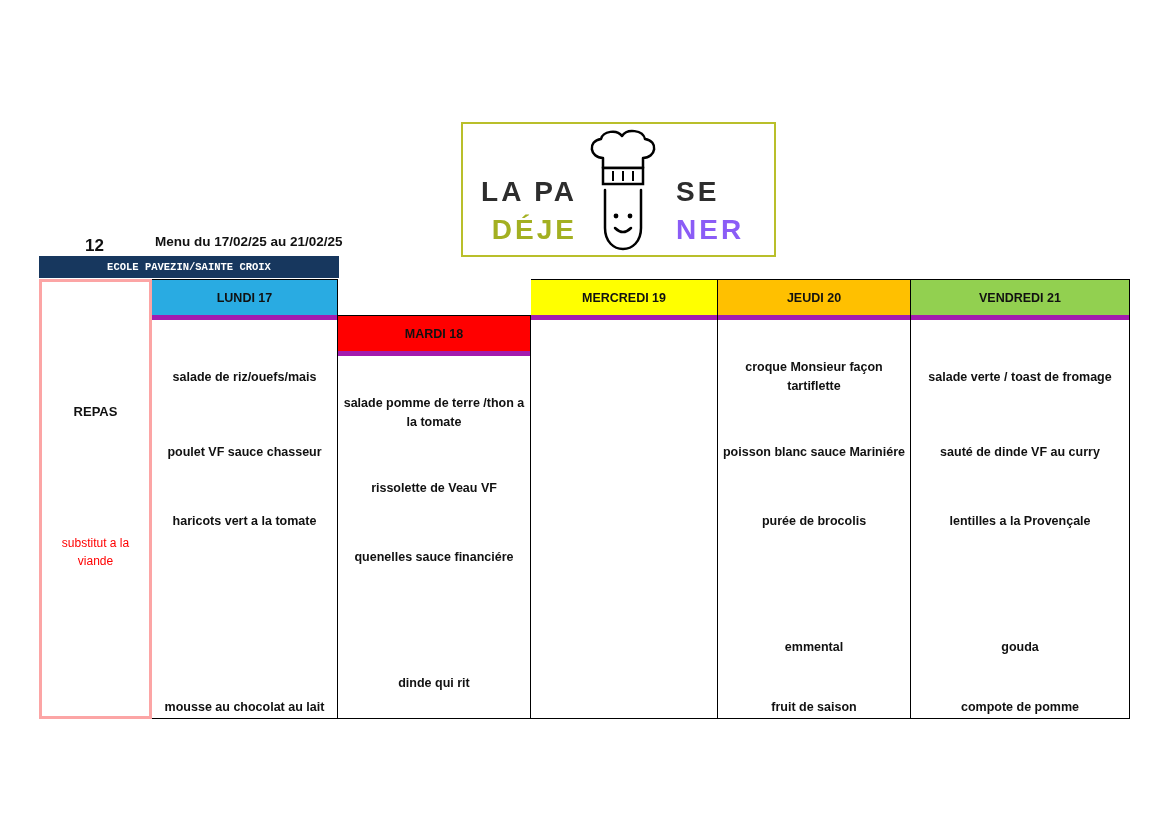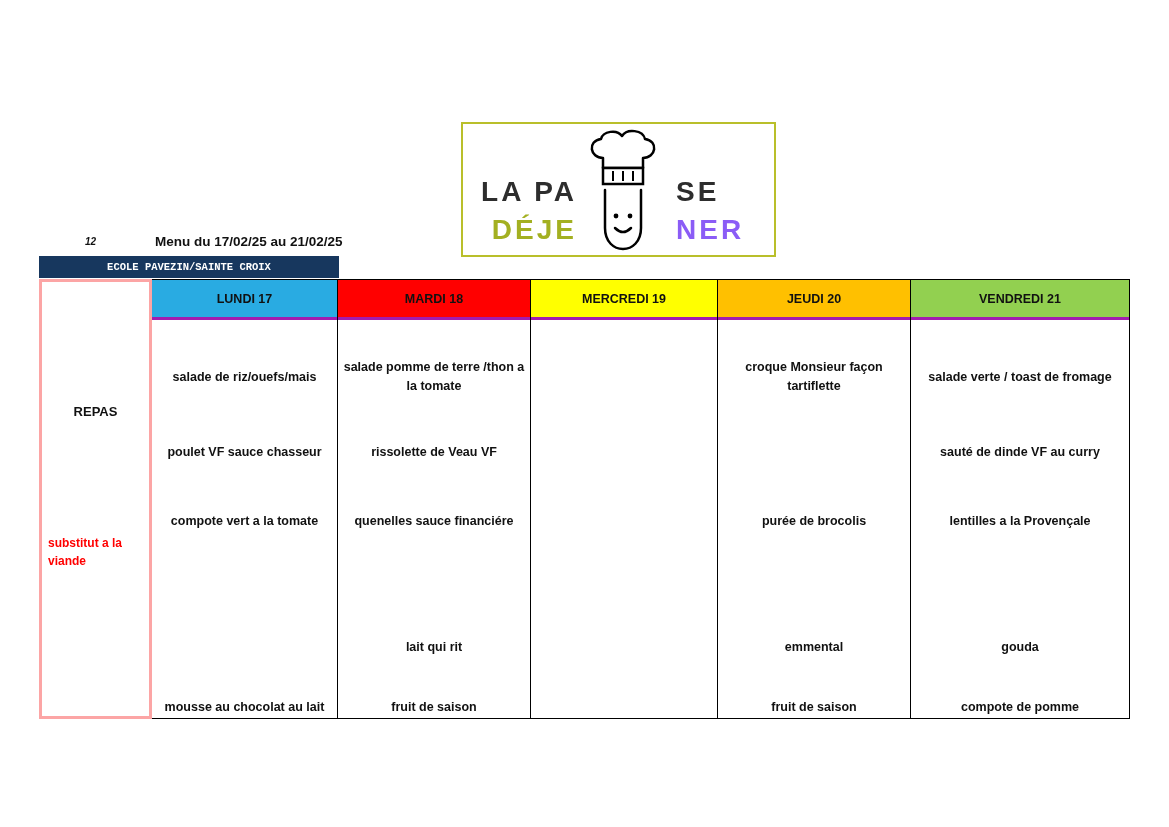--- a/index.html
+++ b/index.html
@@ -12,47 +12,47 @@
     position:absolute;left:461px;top:122px;width:315px;height:135px;
     border:2px solid #b9bf2a;background:#fff;box-sizing:border-box;
   }
   .logo-text{position:absolute;font-weight:bold;font-size:28px;letter-spacing:3px;white-space:nowrap;}
   .lt-1l{left:12px;top:52px;width:102px;text-align:right;color:#2d2d2d;}
   .lt-1r{left:213px;top:52px;color:#2d2d2d;}
   .lt-2l{left:12px;top:90px;width:102px;text-align:right;}
   .lt-2r{left:213px;top:90px;}
   .logo-hat{position:absolute;left:112px;top:4px;width:96px;height:126px;}
   
-  .page-number{position:absolute;left:85px;top:236px;font-size:10px;font-weight:bold;font-style:italic;}
+  .page-number{position:absolute;left:85px;top:236px;font-size:17px;font-weight:bold;}
   .menu-title{position:absolute;left:155px;top:234px;font-size:13.5px;font-weight:bold;text-align:center;}
   .school-banner{
     position:absolute;left:39px;top:256px;width:300px;height:22px;
     color:#fff;font-size:10.5px;font-weight:bold;
     display:flex;align-items:center;justify-content:center;box-sizing:border-box;font-family:Liberation Mono, monospace;
   }
   
   .menu-table{position:absolute;left:39px;top:279px;width:1091px;height:440px;display:flex;}
   .label-col{
     position:relative;width:113px;flex:0 0 113px;box-sizing:border-box;
     border:3px solid #fca5a5;background:#fff;
   }
   .repas-label{position:absolute;top:122px;left:0;right:0;text-align:center;font-weight:bold;font-size:13px;}
   .substitut-label{
-    position:absolute;top:252px;left:6px;right:6px;
-    font-weight:bold;font-size:12px;line-height:18px;
+    position:absolute;top:252px;left:6px;right:6px;text-align:center;
+    font-weight:normal;font-size:12px;line-height:18px;
   }
   .day-col{
     position:relative;box-sizing:border-box;flex:0 0 auto;
     border-top:1px solid #000;border-right:1px solid #000;border-bottom:1px solid #000;
     background:#fff;
   }
-  .w-lundi{width:186px;} .w-mardi{width:193px;} .w-mercredi{width:187px;}
+  .w-lundi{width:186px;} .w-mardi{width:193px;margin-top:36px;} .w-mercredi{width:187px;}
   .w-jeudi{width:193px;} .w-vendredi{width:219px;}
   .day-header{
-    height:40px;box-sizing:border-box;border-bottom:3px solid #a21caf;
+    height:40px;box-sizing:border-box;border-bottom:5px solid #a21caf;
     display:flex;align-items:center;justify-content:center;
     font-weight:bold;font-size:12.5px;color:#111;
   }
   .day-body{position:relative;height:399px;}
   .slot{
     position:absolute;left:4px;right:4px;
     display:flex;align-items:center;justify-content:center;
     text-align:center;font-weight:bold;font-size:12.5px;line-height:19px;color:#111;
   }
   .slot-entree{top:11px;height:92px;}
@@ -93,51 +93,52 @@
     <div class="label-col">
       <div class="repas-label">REPAS</div>
       <div class="substitut-label" style="color: rgb(255, 0, 0);">substitut a la viande</div>
     </div>
 
     <div class="day-col w-lundi">
       <div class="day-header" style="background-color: rgb(41, 171, 226);">LUNDI 17</div>
       <div class="day-body">
         <div class="slot slot-entree">salade de riz/ouefs/mais</div>
         <div class="slot slot-plat">poulet VF sauce chasseur</div>
-        <div class="slot slot-accomp">compote vert a la tomate</div>
+        <div class="slot slot-accomp">haricots vert a la tomate</div>
         <div class="slot slot-dessert">mousse au chocolat au lait</div>
       </div>
     </div>
 
     <div class="day-col w-mardi">
       <div class="day-header" style="background-color: rgb(255, 0, 0);">MARDI 18</div>
       <div class="day-body">
         <div class="slot slot-plat">rissolette de Veau VF</div>
         <div class="slot slot-entree">salade pomme de terre /thon a la tomate</div>
         <div class="slot slot-accomp">quenelles sauce financiére</div>
-        <div class="slot slot-fromage">lait qui rit</div>
+        <div class="slot slot-fromage">dinde qui rit</div>
         <div class="slot slot-dessert">fruit de saison</div>
       </div>
     </div>
 
     <div class="day-col w-mercredi">
       <div class="day-header" style="background-color: rgb(255, 255, 0);">MERCREDI 19</div>
       <div class="day-body">
         <div class="slot slot-entree"></div>
         <div class="slot slot-plat"></div>
         <div class="slot slot-accomp"></div>
         <div class="slot slot-fromage"></div>
         <div class="slot slot-dessert"></div>
       </div>
     </div>
 
     <div class="day-col w-jeudi">
       <div class="day-header" style="background-color: rgb(255, 192, 0); text-align: right;">JEUDI 20</div>
       <div class="day-body">
         <div class="slot slot-entree">croque Monsieur façon tartiflette</div>
+        <div class="slot slot-plat">poisson blanc sauce Mariniére</div>
         <div class="slot slot-accomp">purée de brocolis</div>
         <div class="slot slot-fromage">emmental</div>
         <div class="slot slot-dessert">fruit de saison</div>
       </div>
     </div>
 
     <div class="day-col w-vendredi">
       <div class="day-header" style="background-color: rgb(146, 208, 80);">VENDREDI 21</div>
       <div class="day-body">
         <div class="slot slot-entree">salade verte / toast de fromage</div>

